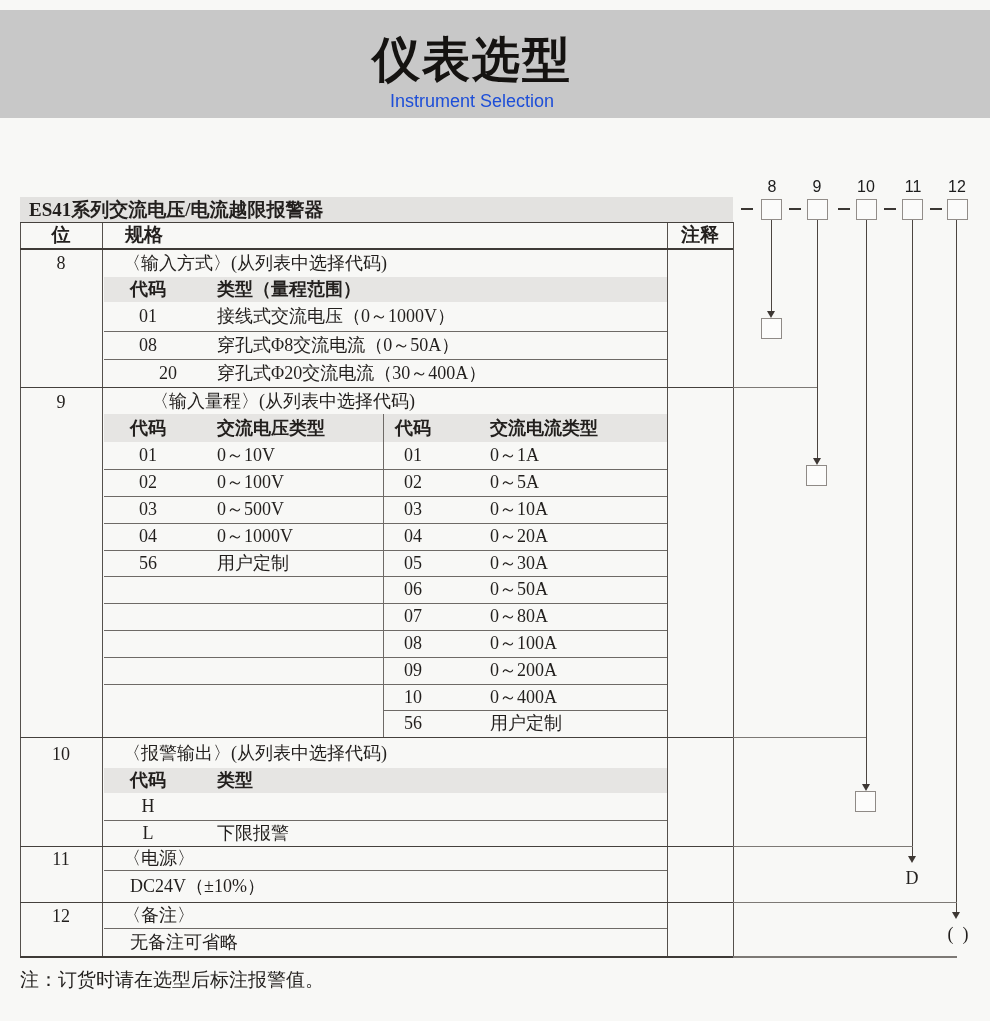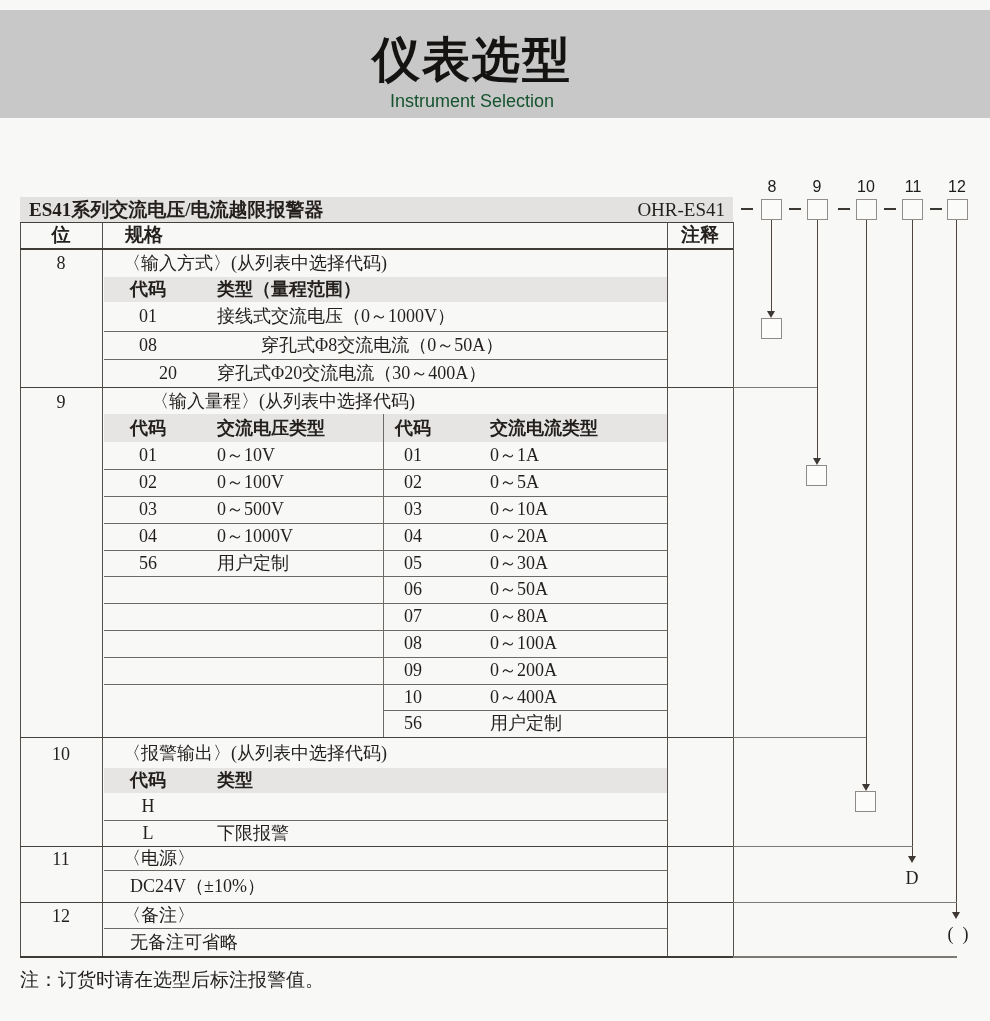--- a/index.html
+++ b/index.html
@@ -22,21 +22,21 @@
   .t19{font-size:19px;}
   .b{font-weight:bold;}
   .c{text-align:center;}
   .r{text-align:right;}
   
   #banner{left:0;top:10px;width:990px;height:108px;background:#c8c8c8;}
   #banner-title{left:0;top:24px;width:944px;height:52px;line-height:52px;text-align:center;
                 font-family:"Liberation Sans","DejaVu Sans",sans-serif;font-weight:bold;
                 font-size:48px;letter-spacing:2px;color:#151311;}
   #banner-sub{left:0;top:80px;width:944px;height:22px;line-height:22px;text-align:center;
-              font-family:"Liberation Sans","DejaVu Sans",sans-serif;font-size:18px;color:#14532d;}
+              font-family:"Liberation Sans","DejaVu Sans",sans-serif;font-size:18px;color:#1d4ed8;}
   
   .mbox{width:21px;height:21px;border:1px solid #928d89;background:#fbfbfa;}
   .num{font-family:"Liberation Sans","DejaVu Sans",sans-serif;font-size:16px;color:#1c1c1c;
        width:30px;height:20px;line-height:20px;text-align:center;}
   .dash{width:12px;height:2px;background:#3b3733;}
   
   .arr{width:0;height:0;border-left:4px solid transparent;border-right:4px solid transparent;
        border-top:7px solid #3d3733;}
   .tbox{width:21px;height:21px;border:1px solid #8f8a86;background:#fcfcfb;}
   .pre{white-space:pre;}
@@ -46,21 +46,20 @@
 
 <div id="page">
 
   <div class="a" id="banner">
     <div class="a" id="banner-title">仪表选型</div>
     <div class="a" id="banner-sub">Instrument Selection</div>
   </div>
 
   <div class="a tbar" style="left:20px;top:197px;width:713px;height:25px;"></div>
   <div class="a t19 b" style="left:29px;top:197px;width:430px;height:29px;line-height:25px;">ES41系列交流电压/电流越限报警器</div>
-  <div class="a t19 r" style="left:540px;top:197px;width:185px;height:25px;line-height:25px;">OHR-ES41</div>
 
   <div class="a num" style="left:757px;top:177px;">8</div>
   <div class="a num" style="left:802px;top:177px;">9</div>
   <div class="a num" style="left:851px;top:177px;">10</div>
   <div class="a num" style="left:898px;top:177px;">11</div>
   <div class="a num" style="left:942px;top:177px;">12</div>
 
   <div class="a dash" style="left:741px;top:208px;"></div>
   <div class="a mbox" style="left:761px;top:199px;"></div>
   <div class="a dash" style="left:789px;top:208px;"></div>
@@ -115,21 +114,21 @@
 
   <div class="a t c" style="left:20px;top:250px;width:82px;height:26px;line-height:26px;">8</div>
   <div class="a t" style="left:123px;top:249px;width:420px;height:28px;line-height:28px;">〈输入方式〉(从列表中选择代码)</div>
   <div class="a bar" style="left:104px;top:277px;width:563px;height:25px;"></div>
   <div class="a t b c" style="left:104px;top:277px;width:88px;height:25px;line-height:25px;">代码</div>
   <div class="a t b" style="left:217px;top:277px;width:320px;height:25px;line-height:25px;">类型（量程范围）</div>
   <div class="a t c" style="left:104px;top:302px;width:88px;height:29px;line-height:29px;">01</div>
   <div class="a t" style="left:217px;top:302px;width:440px;height:29px;line-height:29px;">接线式交流电压（0～1000V）</div>
   <div class="a sl" style="left:104px;top:331px;width:563px;"></div>
   <div class="a t c" style="left:104px;top:331px;width:88px;height:28px;line-height:28px;">08</div>
-  <div class="a t" style="left:217px;top:331px;width:440px;height:28px;line-height:28px;margin-left:44px;">穿孔式Φ8交流电流（0～50A）</div>
+  <div class="a t" style="left:217px;top:331px;width:440px;height:28px;line-height:28px;">穿孔式Φ8交流电流（0～50A）</div>
   <div class="a sl" style="left:104px;top:359px;width:563px;"></div>
   <div class="a t c" style="left:104px;top:359px;width:88px;height:28px;line-height:28px;padding-left:40px;">20</div>
   <div class="a t" style="left:217px;top:359px;width:440px;height:28px;line-height:28px;">穿孔式Φ20交流电流（30～400A）</div>
 
   <div class="a t c" style="left:20px;top:389px;width:82px;height:26px;line-height:26px;">9</div>
   <div class="a t" style="left:123px;top:388px;width:420px;height:27px;line-height:27px;margin-left:28px;">〈输入量程〉(从列表中选择代码)</div>
   <div class="a bar" style="left:104px;top:414px;width:563px;height:28px;"></div>
   <div class="a vl" style="left:383px;top:414px;height:323px;background:#6e6a66;"></div>
   <div class="a t b c" style="left:104px;top:414px;width:88px;height:28px;line-height:28px;">代码</div>
   <div class="a t b" style="left:217px;top:414px;width:160px;height:28px;line-height:28px;">交流电压类型</div>

